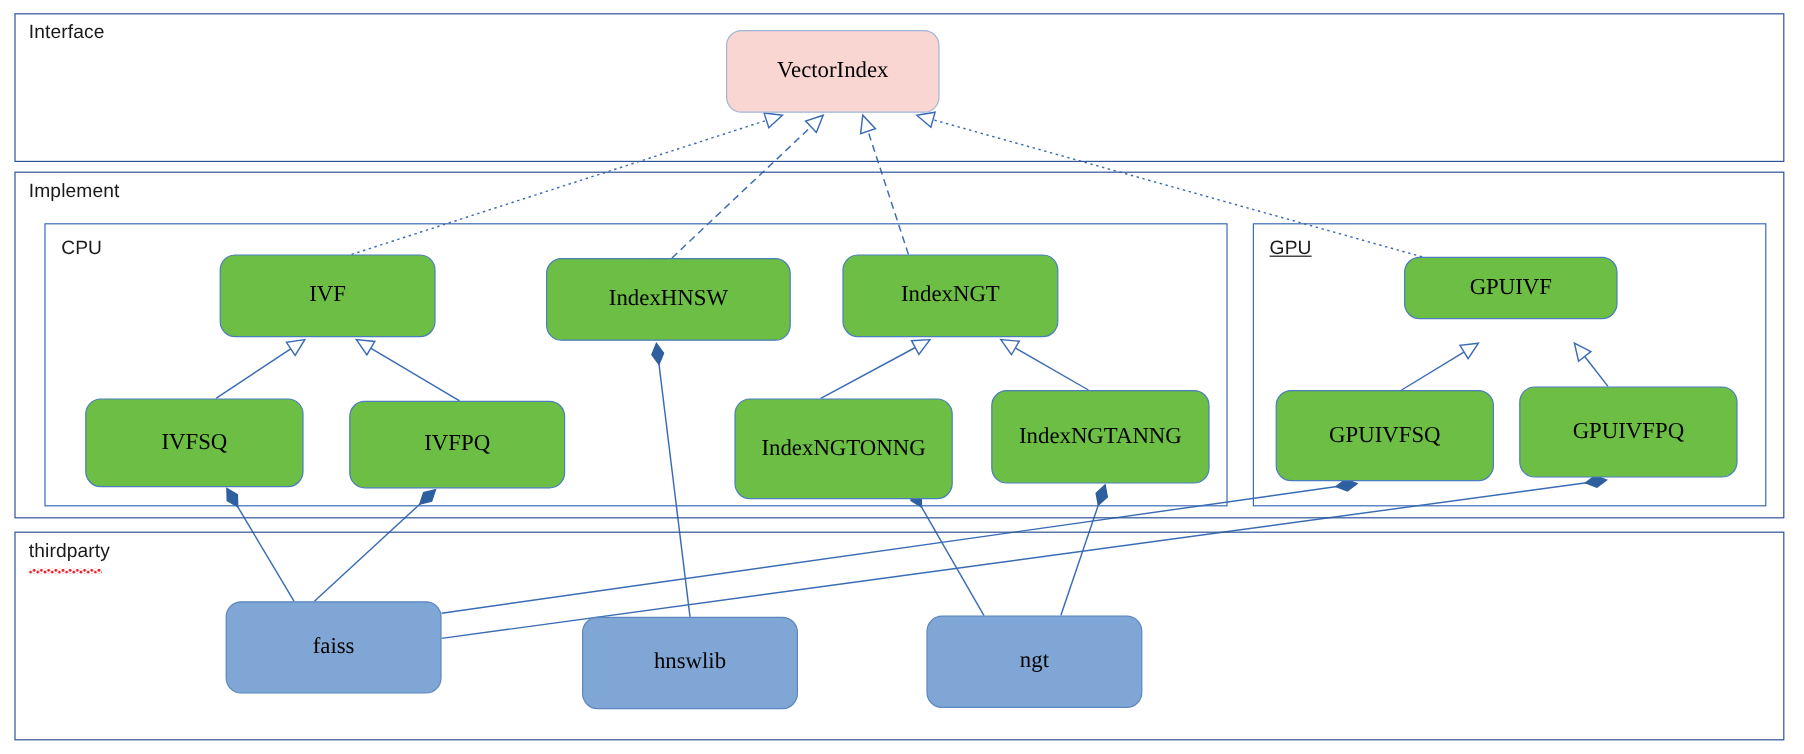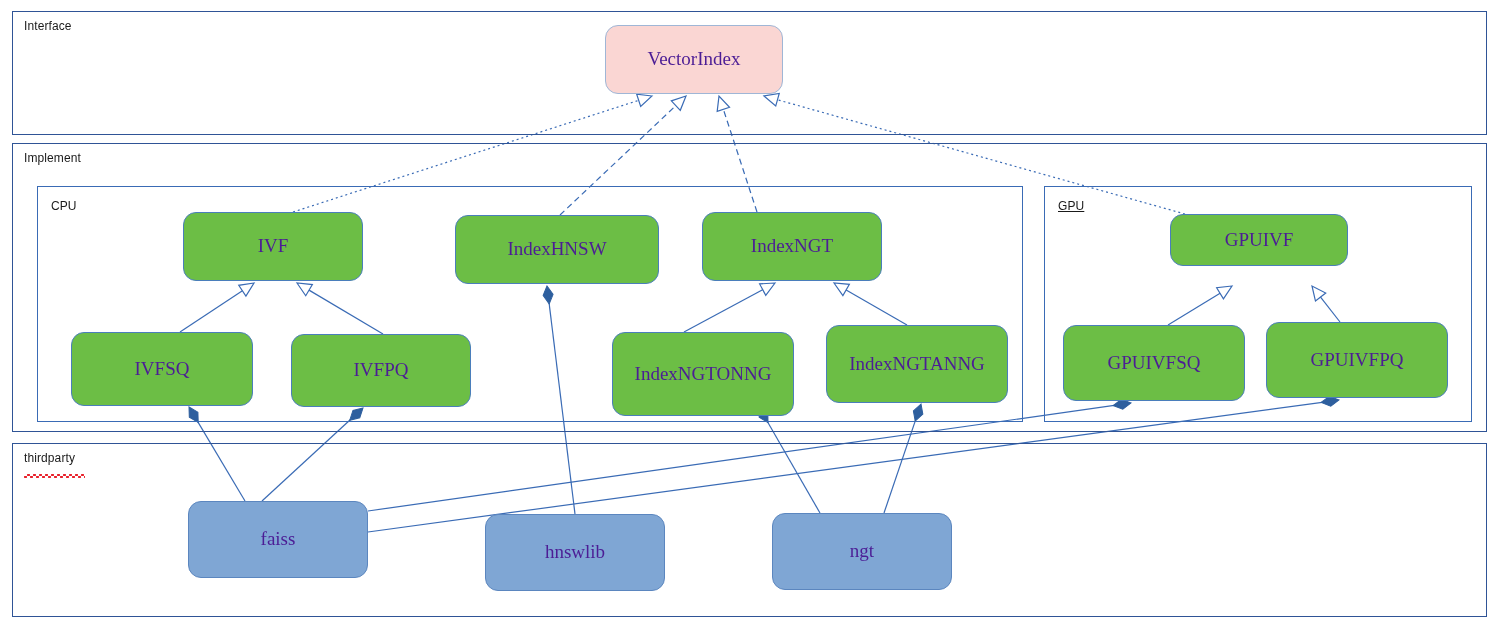--- a/index.html
+++ b/index.html
@@ -21,21 +21,21 @@
     box-sizing: border-box;
     border: 1.6px solid #2f5496;
     background: transparent;
   }
   .group.inner {
     border: 1.2px solid #3a6bb5;
   }
   .group-label {
     position: absolute;
     font-family: "Liberation Sans", sans-serif;
-    font-size: 12px;
+    font-size: 16px;
     color: #1a1a1a;
     white-space: nowrap;
     letter-spacing: 0.1px;
   }
   .group-label.misspelled {
     text-decoration-color: #1a1a1a;
     text-decoration-thickness: 1px;
   }
   .squiggle {
     position: absolute;
@@ -50,21 +50,21 @@
   .node {
     position: absolute;
     box-sizing: border-box;
     border-radius: 13px;
     border: 1.4px solid #4a7ebb;
     display: flex;
     align-items: center;
     justify-content: center;
     font-family: "Liberation Serif", serif;
     font-size: 19px;
-    color: #4c1d95;
+    color: #000000;
     text-align: center;
     line-height: 1.1;
     white-space: nowrap;
     user-select: none;
   }
   .node.iface  { background: #fad6d3; border-color: #9fb6d6; }
   .node.impl   { background: #6cbe45; border-color: #4a7ebb; }
   .node.thirdp { background: #7fa6d4; border-color: #5b86bf; }
 
   

